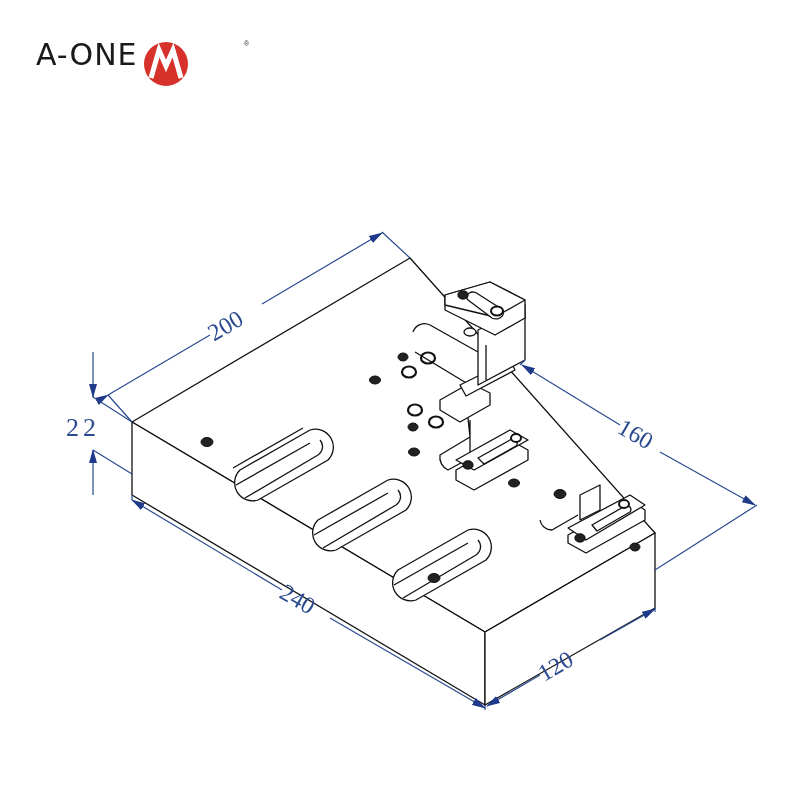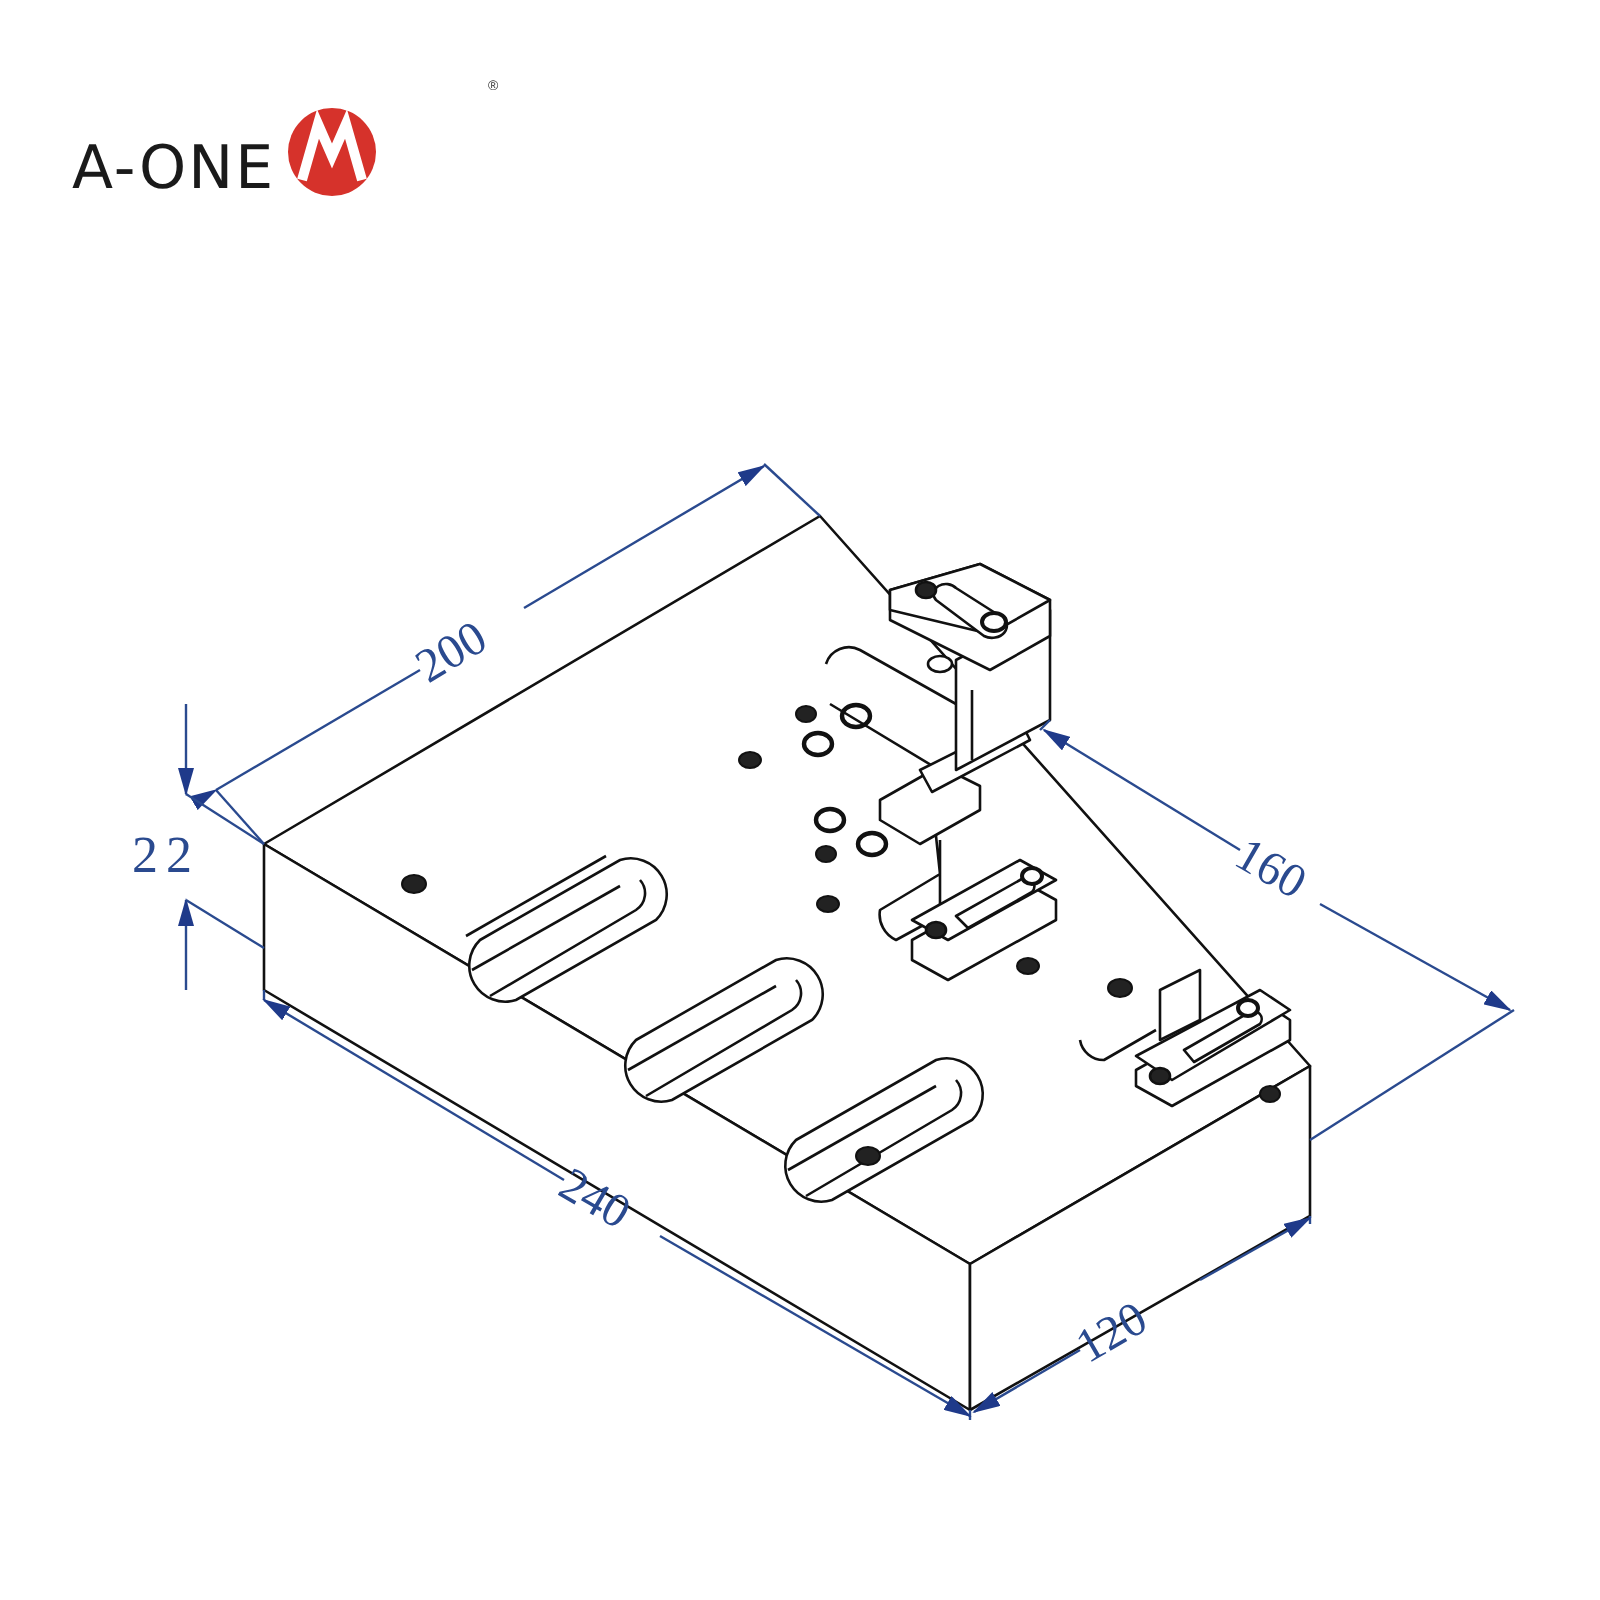--- a/index.html
+++ b/index.html
@@ -1,17 +1,17 @@
 <!DOCTYPE html>
 <html><head>
 <meta charset="utf-8">
 <style>
   html,body{margin:0;padding:0;background:#ffffff;}
   body{width:800px;height:800px;position:relative;overflow:hidden;font-family:"Liberation Sans",sans-serif;}
-  .logo{position:absolute;left:36px;top:40px;height:60px;display:flex;align-items:flex-end;}
+  .logo{position:absolute;left:36px;top:40px;height:60px;display:flex;align-items:flex-start;}
   .logo-text{font-family:"DejaVu Sans",sans-serif;font-size:30px;letter-spacing:1px;color:#1a1a1a;font-weight:400;line-height:1;}
   .logo-mark{margin-left:4px;width:48px;height:48px;position:relative;}
   .reg{position:absolute;left:244px;top:40px;font-size:7px;color:#333;}
   svg.drawing{position:absolute;left:0;top:0;}
   .dimtext{font-family:"Liberation Serif",serif;font-size:24px;fill:#2a4a8f;}
 </style>
 </head>
 <body>
 
 <div class="logo">

